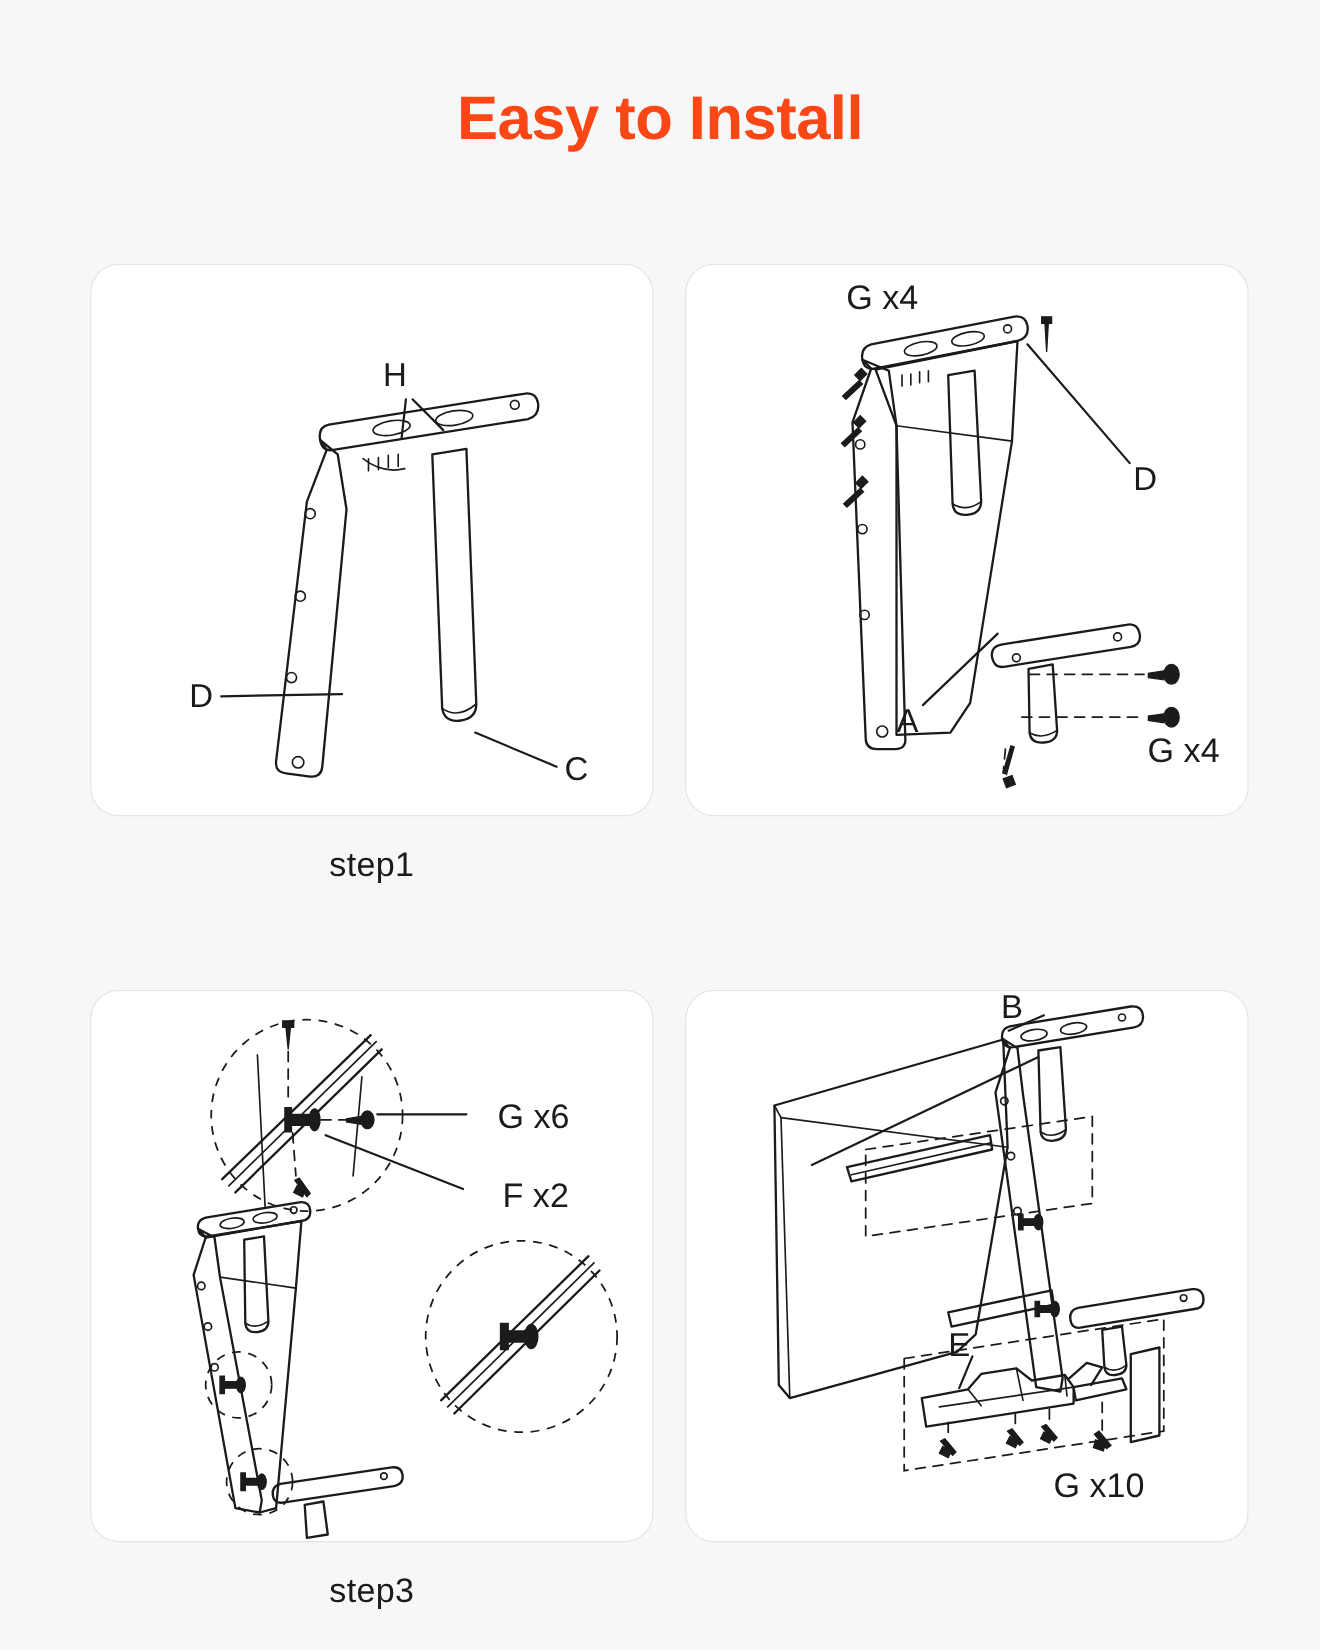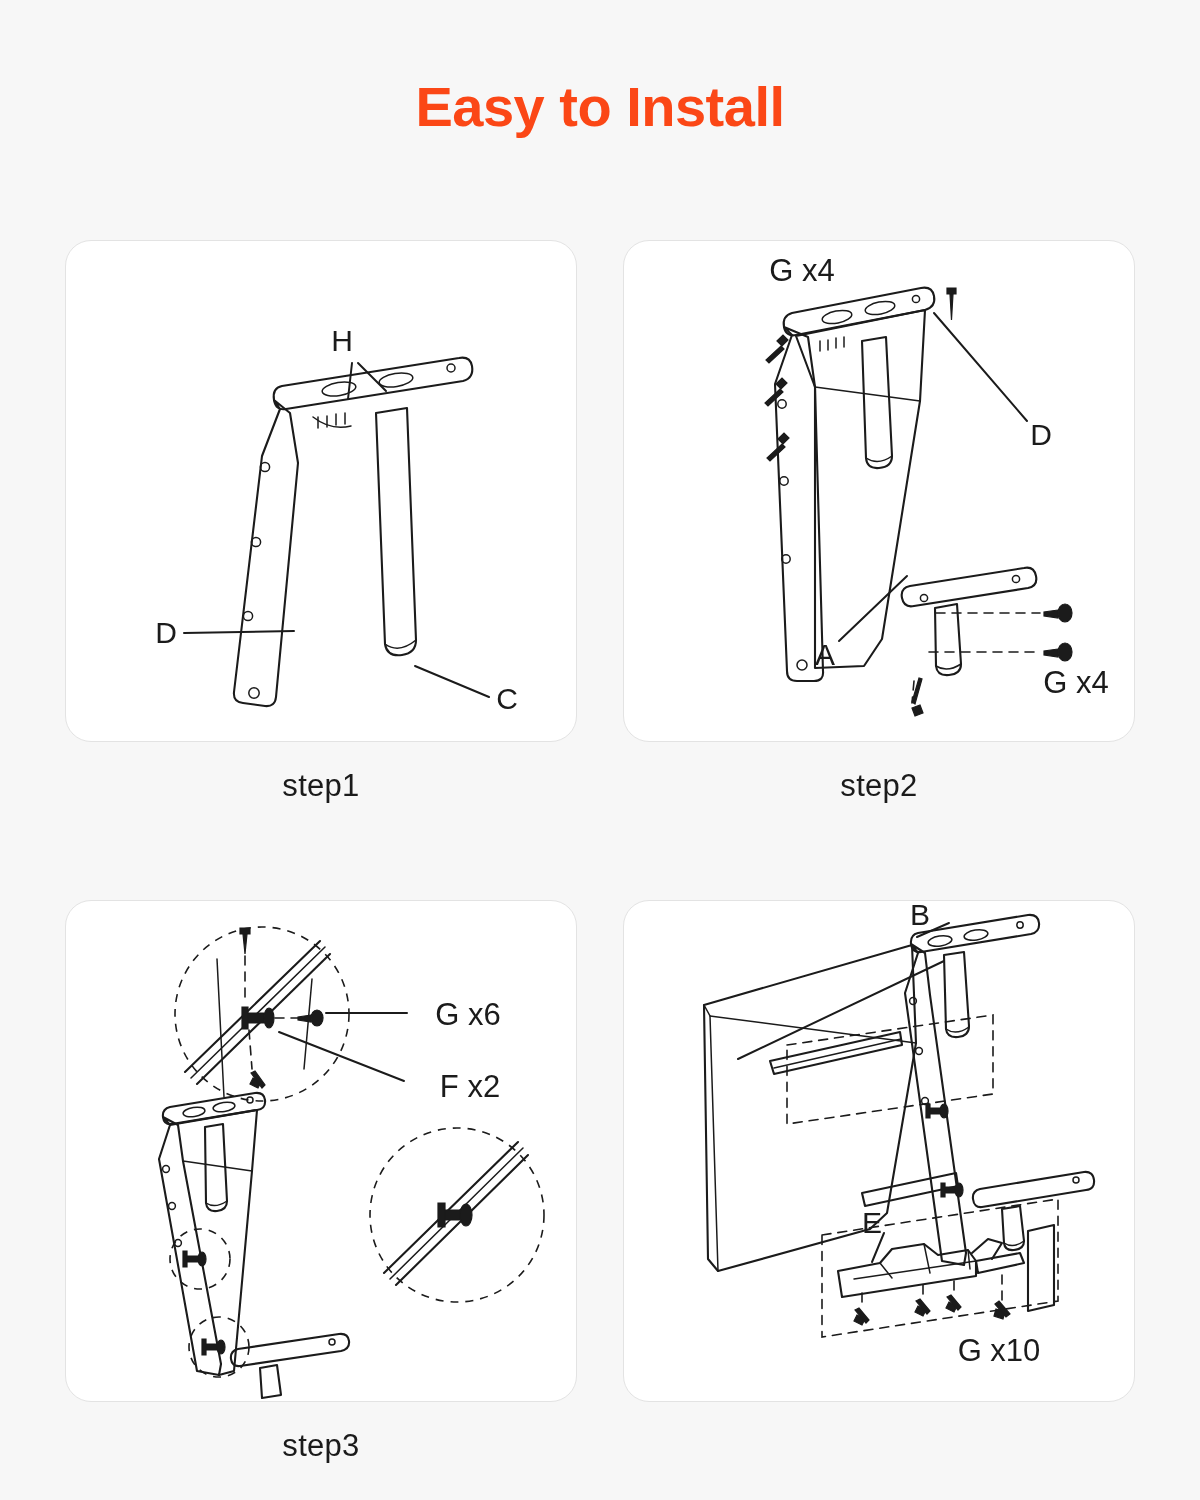--- a/index.html
+++ b/index.html
@@ -34,20 +34,21 @@
     top: 240px;
     left: 65px;
     width: 1070px;
   }
   .row {
     display: flex;
     justify-content: space-between;
   }
   .cell {
     width: 512px;
+    margin-left: 17px;
   }
   .panel {
     position: relative;
     width: 512px;
     height: 502px;
     background: #ffffff;
     border: 1px solid #e3e3e3;
     border-radius: 26px;
     overflow: hidden;
   }
@@ -191,21 +192,20 @@
 
             <path class="ln-lead" d="M403 180 L310 72"></path>
             <path class="ln-lead" d="M215 400 L283 335"></path>
 
             <text class="lbl-qty" x="178" y="40" text-anchor="middle">G x4</text>
             <text class="lbl" x="417" y="204" text-anchor="middle">D</text>
             <text class="lbl" x="201" y="424" text-anchor="middle">A</text>
             <text class="lbl-qty" x="452" y="452" text-anchor="middle">G x4</text>
           </svg>
         </div>
-        <div class="caption">step2</div>
       </div>
 
     </div>
 
     <div class="row-gap"></div>
 
     <div class="row">
 
       <div class="cell">
         <div class="panel">

